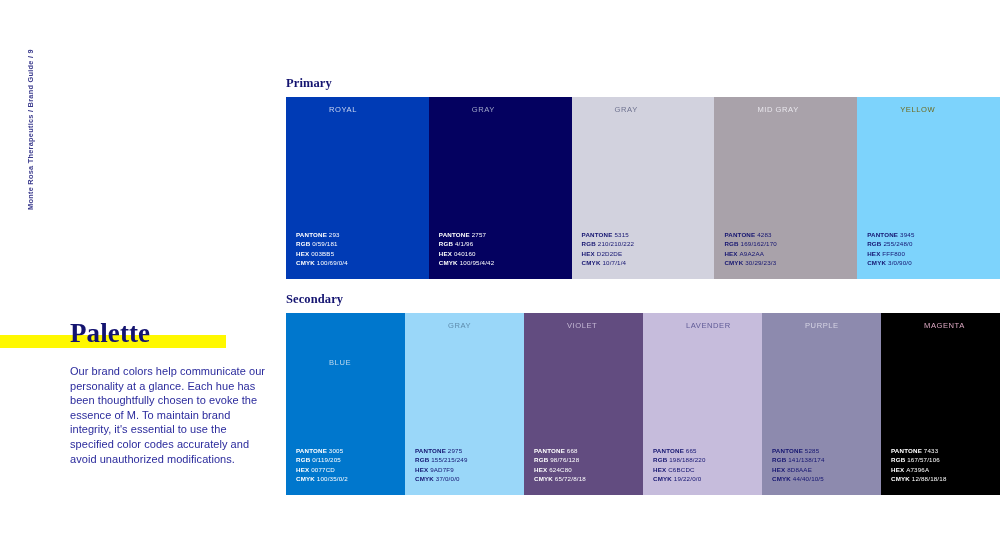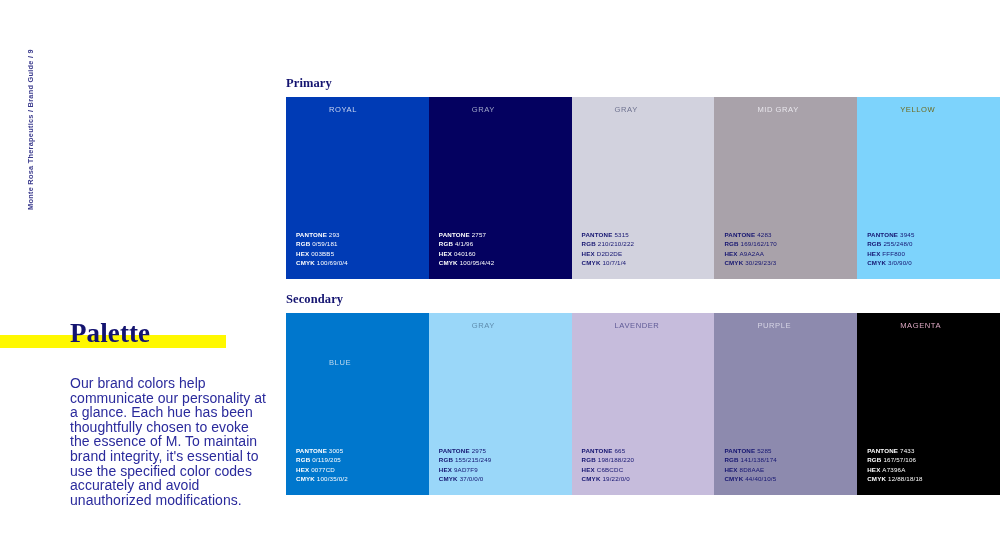--- a/index.html
+++ b/index.html
@@ -66,22 +66,22 @@
     left: 0px;
     top: 0px;
     font-family: "Liberation Serif", serif;
     font-size: 27px;
     font-weight: 700;
     color: #141470;
     letter-spacing: 0.1px;
     line-height: 30px;
   }
   .intro-body {
-    margin-top: 22px;
-    font-size: 14px;
+    margin-top: 10px;
+    font-size: 11px;
     line-height: 14.6px;
     color: #2a2a9c;
     letter-spacing: 0.05px;
     width: 200px;
   }
 
   
   .section {
     position: absolute;
     left: 286px;
@@ -213,20 +213,29 @@
         </div>
         <div class="swatch" style="background: rgb(154, 215, 249);">
           <div class="swatch-name" style="color: rgb(94, 140, 173);">GRAY</div>
           <div class="specs" style="color: rgb(20, 20, 112);">
             <span class="spec-line"><span class="k">PANTONE </span><span class="v">2975</span></span>
             <span class="spec-line"><span class="k">RGB </span><span class="v">155/215/249</span></span>
             <span class="spec-line"><span class="k">HEX </span><span class="v">9AD7F9</span></span>
             <span class="spec-line"><span class="k">CMYK </span><span class="v">37/0/0/0</span></span>
           </div>
         </div>
+        <div class="swatch" style="background: rgb(98, 76, 128);">
+          <div class="swatch-name" style="color: rgb(196, 184, 212);">VIOLET</div>
+          <div class="specs" style="color: rgb(255, 255, 255);">
+            <span class="spec-line"><span class="k">PANTONE </span><span class="v">668</span></span>
+            <span class="spec-line"><span class="k">RGB </span><span class="v">98/76/128</span></span>
+            <span class="spec-line"><span class="k">HEX </span><span class="v">624C80</span></span>
+            <span class="spec-line"><span class="k">CMYK </span><span class="v">65/72/8/18</span></span>
+          </div>
+        </div>
         <div class="swatch" style="background: rgb(198, 188, 220);">
           <div class="swatch-name" style="color: rgb(95, 90, 150);">LAVENDER</div>
           <div class="specs" style="color: rgb(20, 20, 112);">
             <span class="spec-line"><span class="k">PANTONE </span><span class="v">665</span></span>
             <span class="spec-line"><span class="k">RGB </span><span class="v">198/188/220</span></span>
             <span class="spec-line"><span class="k">HEX </span><span class="v">C6BCDC</span></span>
             <span class="spec-line"><span class="k">CMYK </span><span class="v">19/22/0/0</span></span>
           </div>
         </div>
         <div class="swatch" style="background: rgb(141, 138, 174);">

